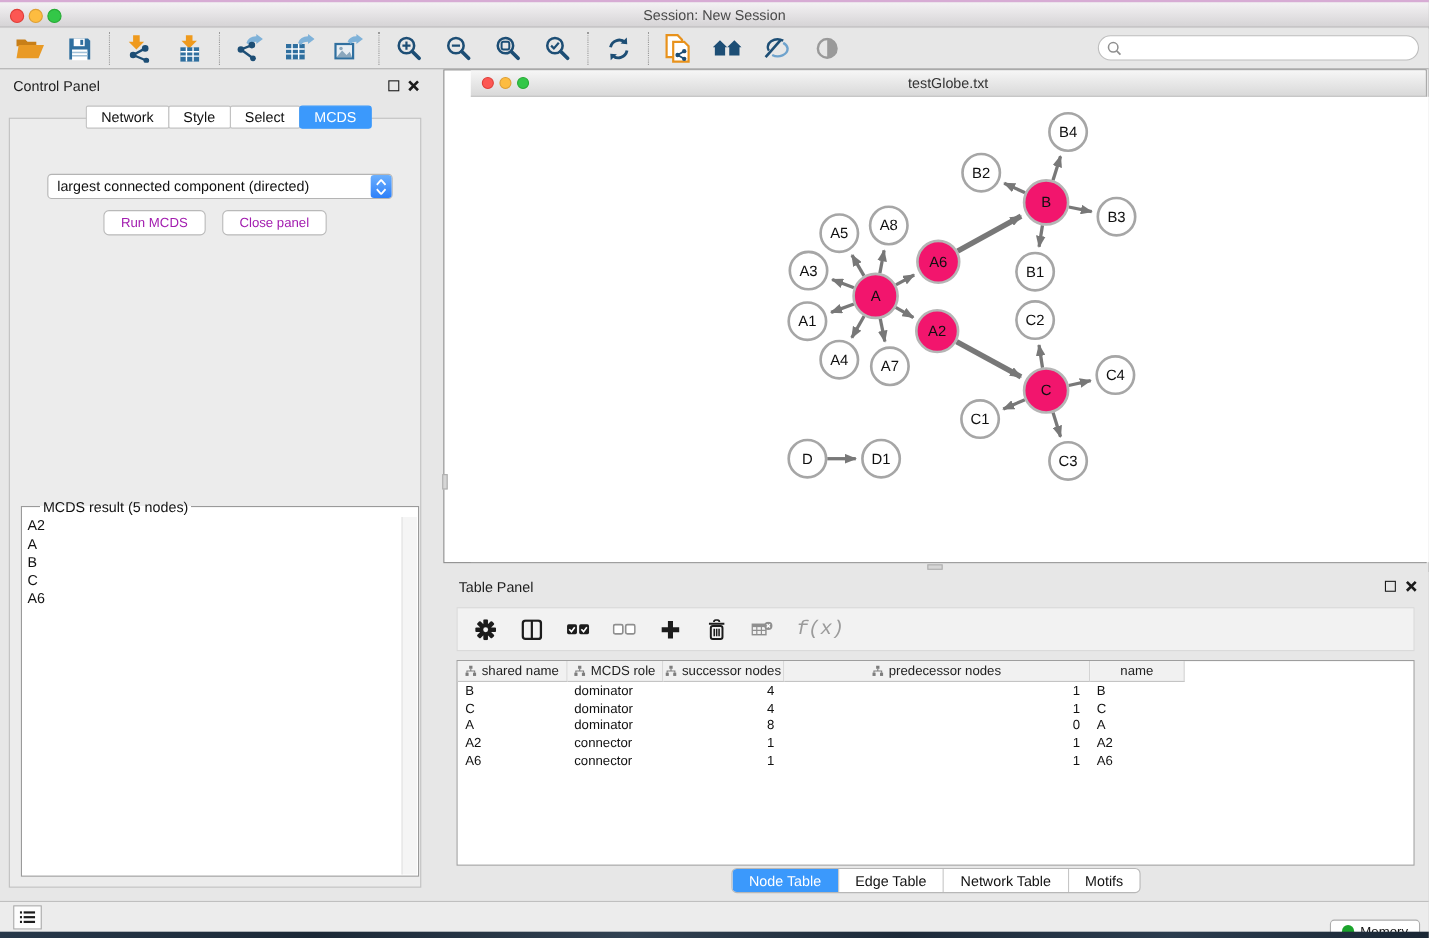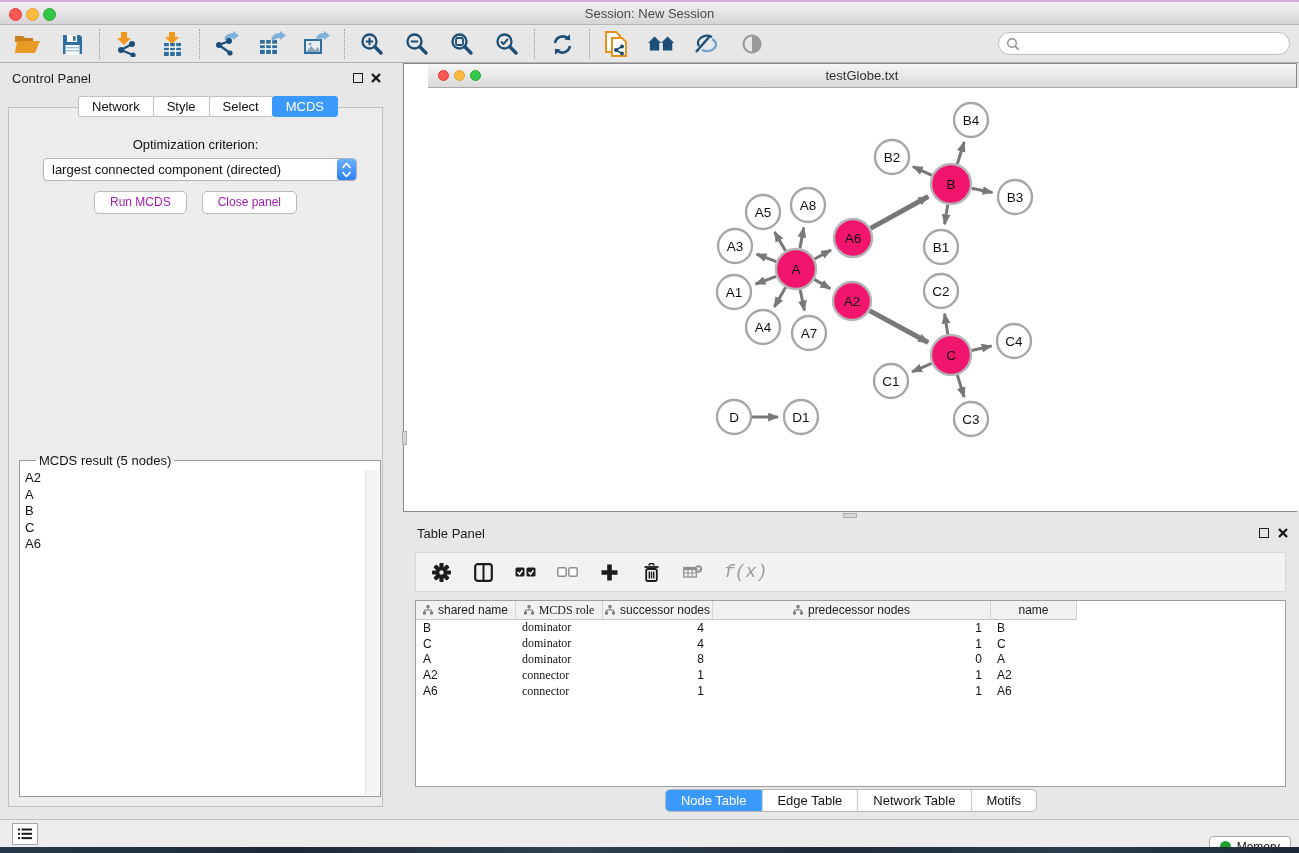--- a/index.html
+++ b/index.html
@@ -88,21 +88,21 @@
   .tpi { display:inline-flex; align-items:center; justify-content:center; width:22px; height:22px; }
   .fx-label { font-style:italic; font-family:Liberation Mono, monospace; font-size:18px; color:#9b9b9b; }
 
   .datatable { position:absolute; left:12px; top:80px; width:871px; height:187px; background:#fff;
       border:1px solid #9e9e9e; overflow:hidden; }
   .thead { display:flex; height:19px; }
   .th { background:#f1f1f1; border-right:1px solid #d4d4d4; border-bottom:1px solid #c4c4c4;
       font-size:12px; color:#222; display:flex; align-items:center; justify-content:center; gap:5px; }
   .tbody .tr { display:flex; height:15.8px; align-items:center; }
   .td { font-size:12px; color:#111; overflow:hidden; white-space:nowrap; }
-  .c1 { width:100px; } .c2 { width:87px;font-family:Liberation Serif, serif; } .c3 { width:110px; } .c4 { width:278px; } .c5 { width:86px; }
+  .c1 { width:100px; } .c2 { width:87px; } .c3 { width:110px; } .c4 { width:278px; } .c5 { width:86px; }
   .td.c1 { padding-left:7px; } .td.c2 { padding-left:6px; } .td.c5 { padding-left:6px; }
   .td.c3, .td.c4 { text-align:right; padding-right:9px; }
 
   .tp-tabs { position:absolute; left:50%; transform:translateX(-50%); top:269px; display:flex;
       border:1px solid #b7b7b7; border-radius:5px; overflow:hidden; background:#fff; }
   .tp-tabs .seg { height:21px; line-height:21px; padding:0 15px; font-size:13px; color:#111;
       border-left:1px solid #c6c6c6; }
   .tp-tabs .seg:first-child { border-left:none; }
   .tp-tabs .seg.active { background:#3b99fc; color:#fff; }
 
@@ -299,21 +299,20 @@
 
   <div class="cp-tabs">
 
   <span class="tab">Network</span>
       <span class="tab">Style</span>
       <span class="tab">Select</span>
       <span class="tab active">MCDS</span>
     </div>
 
   <div class="cp-panel">
-    <div class="opt-label">Optimization criterion:</div>
     <div class="dropdown">
       <span class="dd-text">largest connected component (directed)</span>
       <span class="dd-stepper">
         <svg width="9" height="6" viewBox="0 0 9 6">
             <path d="M0.5 5 L4.5 0.5 L8.5 5" fill="none" stroke="#fff" stroke-width="1.7"></path>
           </svg>
         <svg width="9" height="6" viewBox="0 0 9 6">
             <path d="M0.5 1 L4.5 5.5 L8.5 1" fill="none" stroke="#fff" stroke-width="1.7"></path>
           </svg>
       </span>

